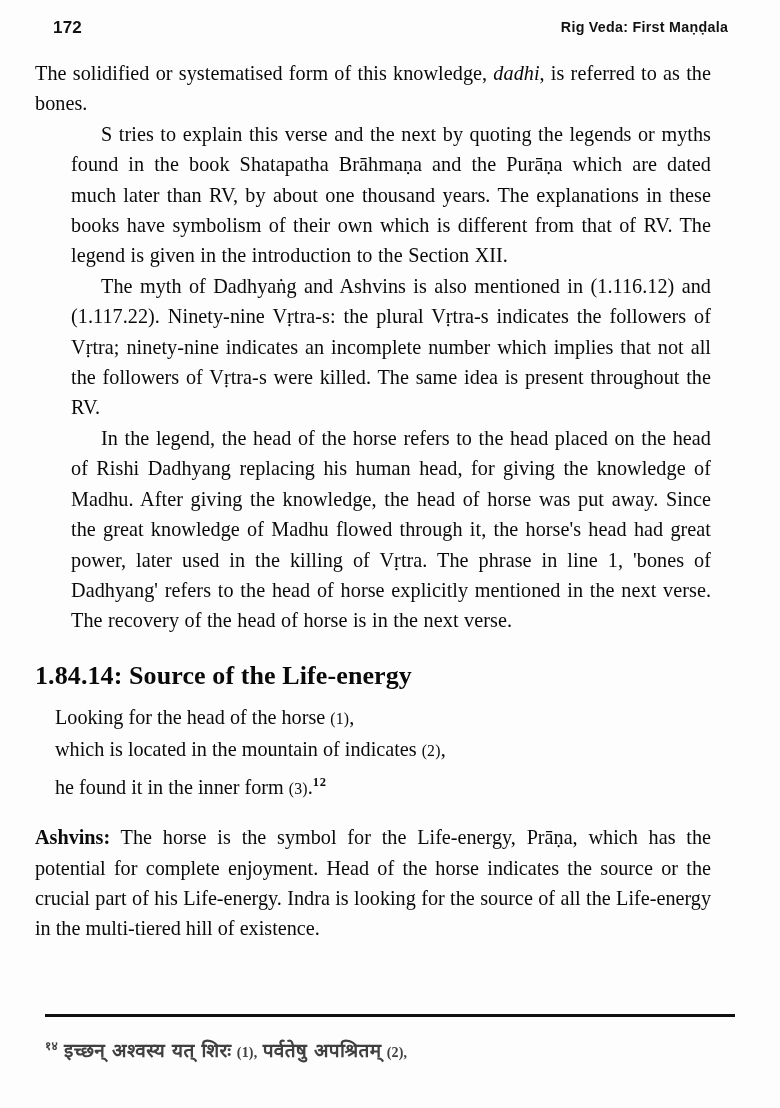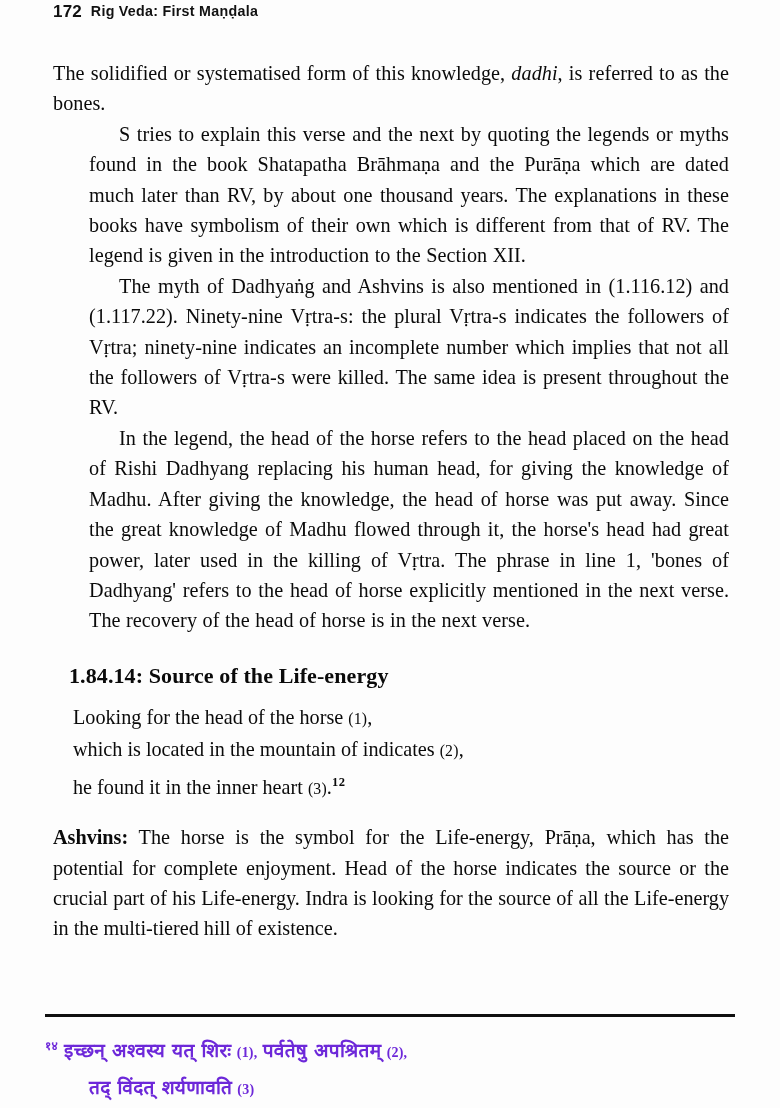--- a/index.html
+++ b/index.html
@@ -18,47 +18,48 @@
 
   .page {
     position: absolute;
     inset: 0;
     background: #fdfdfd;
   }
 
   
   .runhead {
     position: absolute;
-    top: 2px;
+    top: 18px;
     left: 53px;
     right: 52px;
     height: 24px;
     display: flex;
     align-items: flex-start;
+    justify-content: space-between;
     font-family: "Liberation Sans", "DejaVu Sans", sans-serif;
   }
   .folio {
     font-size: 17px;
     font-weight: bold;
     letter-spacing: 0.2px;
     color: #111;
   }
   .runtitle {
     font-size: 15px;
     font-weight: bold;
     letter-spacing: 0.3px;
     color: #111;
     transform: scaleX(0.95);
     transform-origin: right center;
   }
 
   
   .column {
     position: absolute;
-    left: 53px;
+    left: 35px;
     top: 58px;
     width: 676px;
   }
 
   p.body-par {
     margin: 0;
     text-align: justify;
     text-justify: inter-word;
     font-size: 20.2px;
     line-height: 30.4px;
@@ -71,22 +72,22 @@
   p.body-par + p.body-par {
     margin-top: 0;
     margin-left: 36px;
   }
 
   .ital { font-style: italic; }
   .bold { font-weight: bold; }
 
   
   h2.section-head {
-    margin: 26px 0 0 16px;
-    font-size: 22px;
+    margin: 26px 0 0 0;
+    font-size: 26px;
     line-height: 28px;
     font-weight: bold;
     letter-spacing: 0.1px;
   }
 
   
   .verse {
     margin-top: 12px;
     font-size: 20.2px;
     line-height: 30.6px;
@@ -125,21 +126,21 @@
     width: 100%;
     height: 3px;
     background: #101010;
     margin: 0 0 12px 0;
   }
   .fn-body {
     font-family: "Liberation Sans", "DejaVu Sans", sans-serif;
     font-size: 19px;
     line-height: 34px;
     font-weight: bold;
-    color: #6d28d9;
+    color: #404040;
   }
   .fn-line {
     white-space: nowrap;
   }
   .fn-marker {
     font-size: 12px;
     vertical-align: super;
     margin-right: 6px;
     font-weight: bold;
   }
@@ -182,40 +183,36 @@
     <div class="verse">
       <div class="vline">
         <span>Looking for the head of the horse</span>
         <span class="num">(1)</span><span>,</span>
       </div>
       <div class="vline">
         <span>which is located in the mountain of indicates</span>
         <span class="num">(2)</span><span>,</span>
       </div>
       <div class="vline">
-        <span>he found it in the inner heart</span>
+        <span>he found it in the inner form</span>
         <span class="num">(3)</span><span>.</span><sup class="fn-ref">12</sup>
       </div>
     </div>
 
     <p class="details">
       <span class="bold">Ashvins:</span><span> The horse is the symbol for the Life-energy, Prāṇa, which has the potential for complete enjoyment. Head of the horse indicates the source or the crucial part of his Life-energy. Indra is looking for the source of all the Life-energy in the multi-tiered hill of existence.</span>
     </p>
 
   </div>
 
   <div class="footnote-zone">
     <div class="fn-rule"></div>
     <div class="fn-body">
       <div class="fn-line">
         <span class="fn-marker deva">१४</span><span class="deva">इच्छन् अश्वस्य यत् शिरः</span>
         <span class="fn-num">(1),</span>
         <span class="deva">पर्वतेषु अपश्रितम्</span>
         <span class="fn-num">(2),</span>
       </div>
-      <div class="fn-line second">
-        <span class="deva">तद् विंदत् शर्यणावति</span>
-        <span class="fn-num">(3)</span>
-      </div>
     </div>
   </div>
 
 </div>
 
 </body></html>

